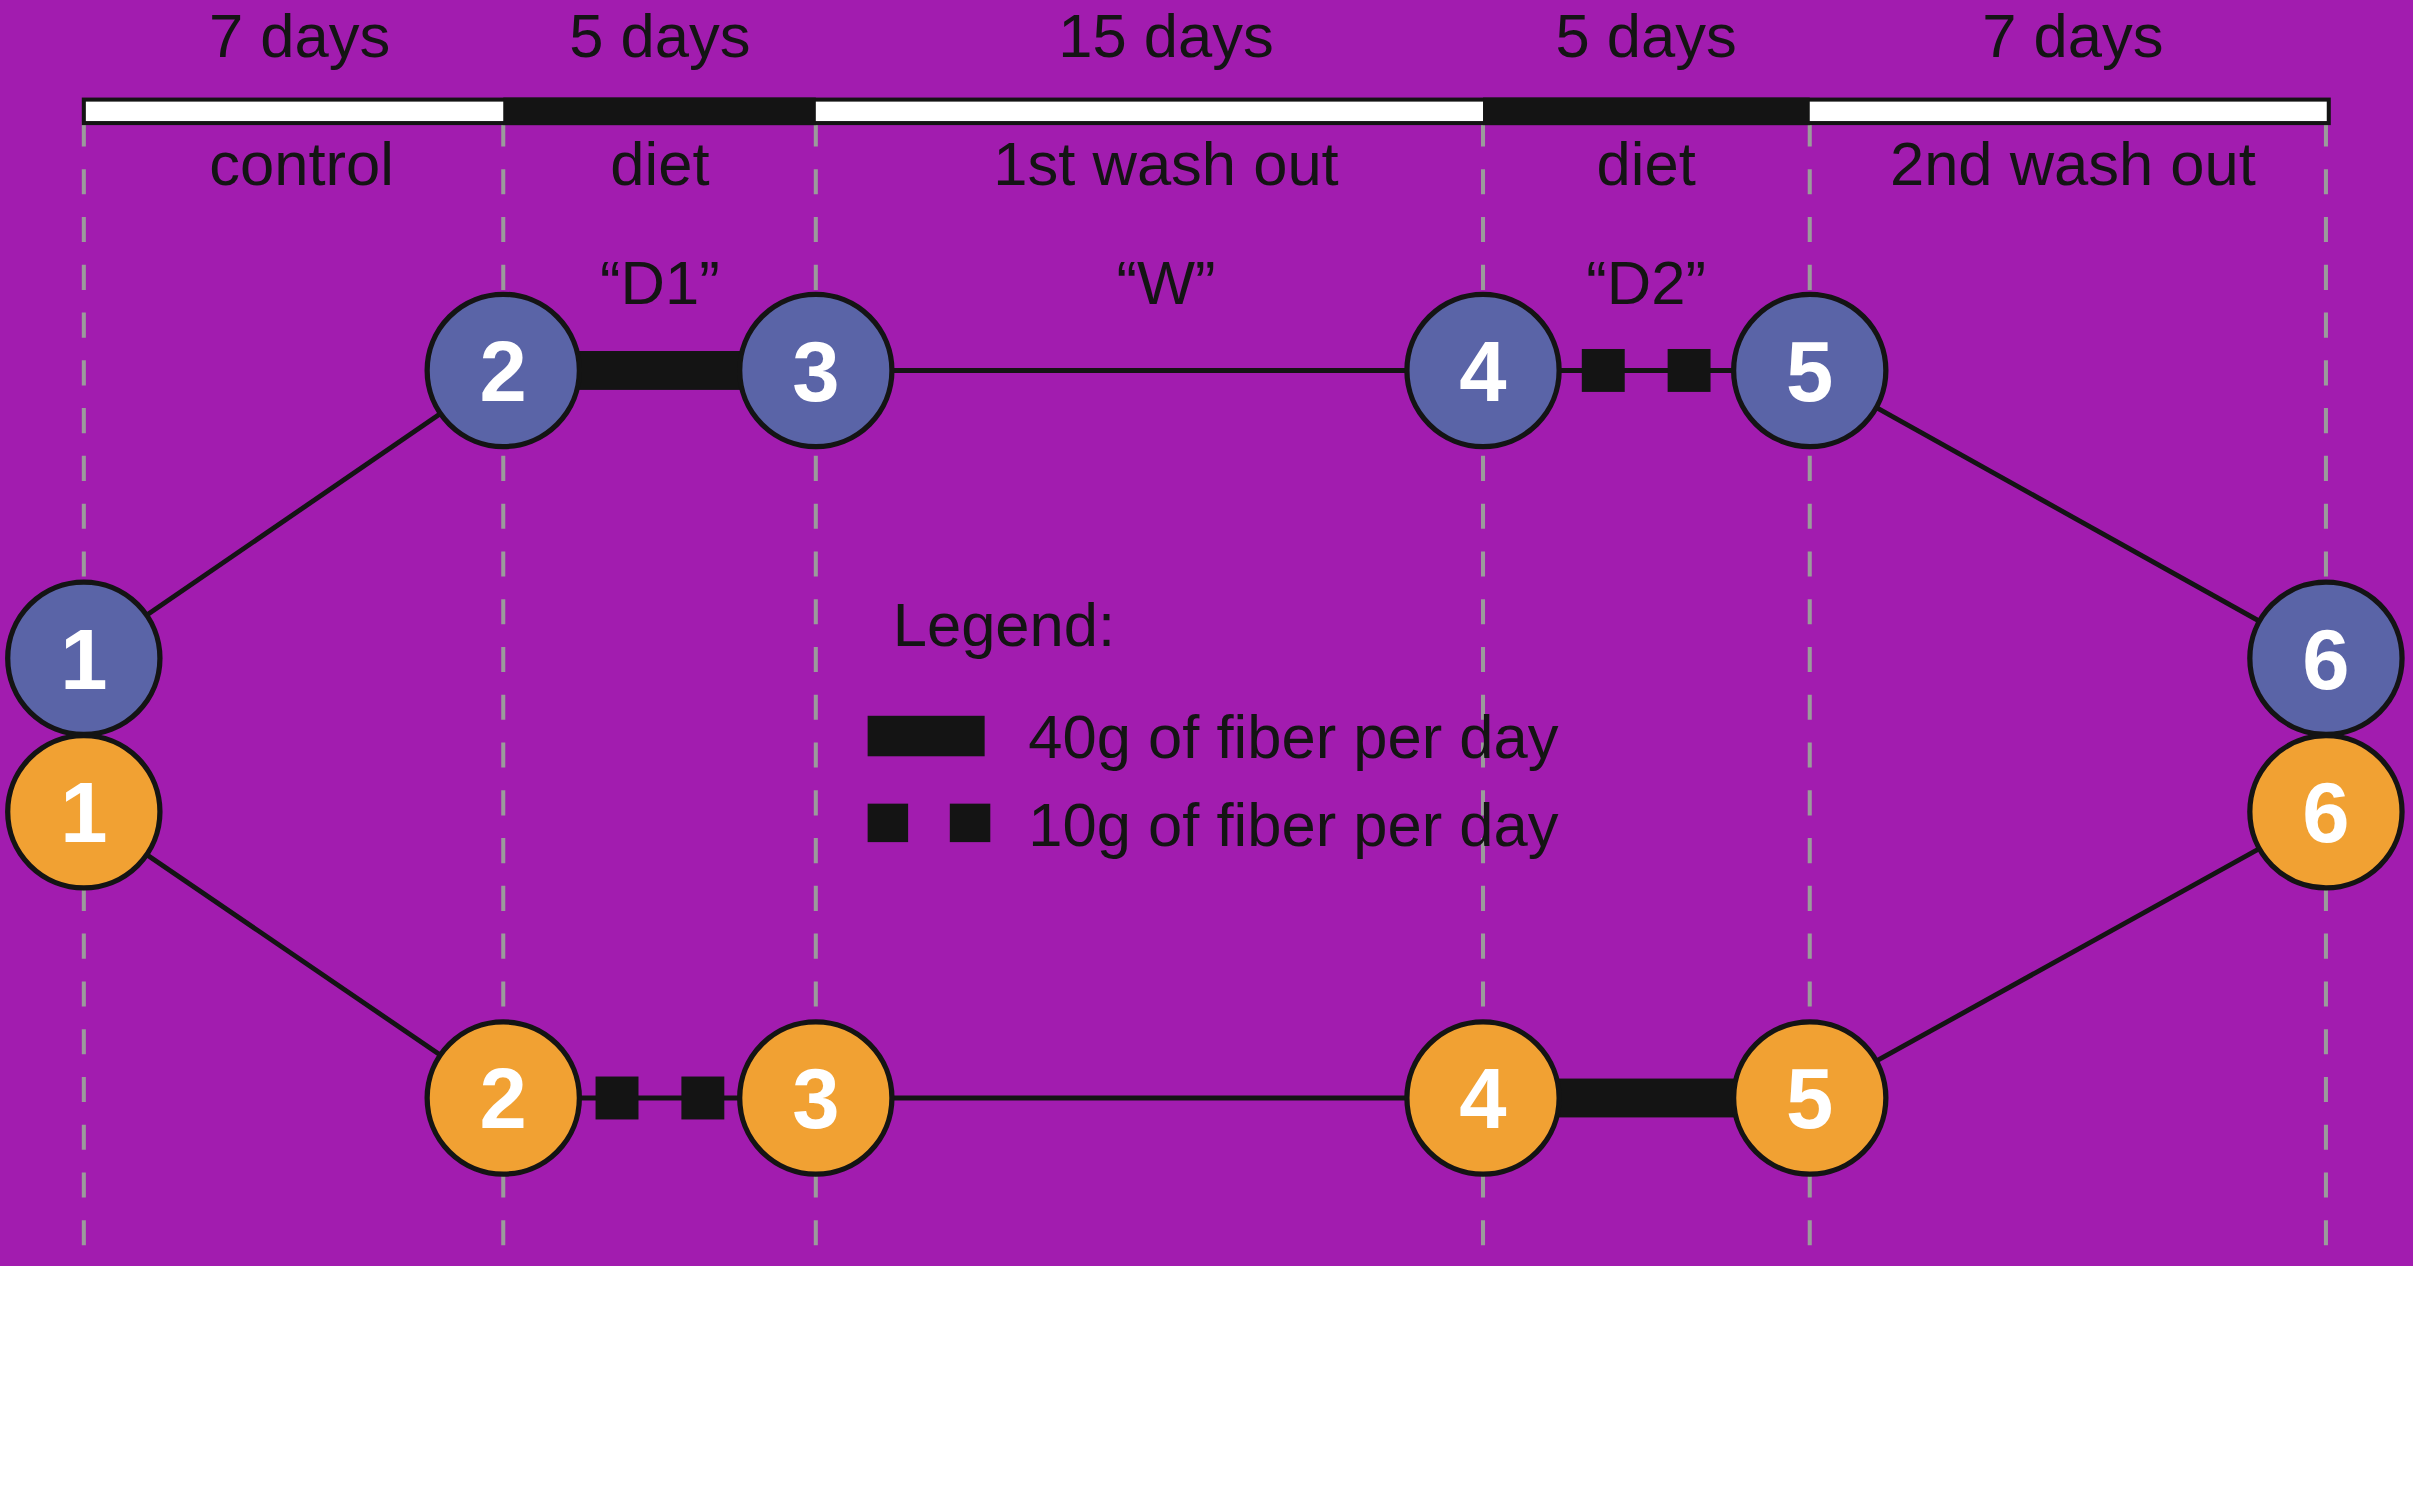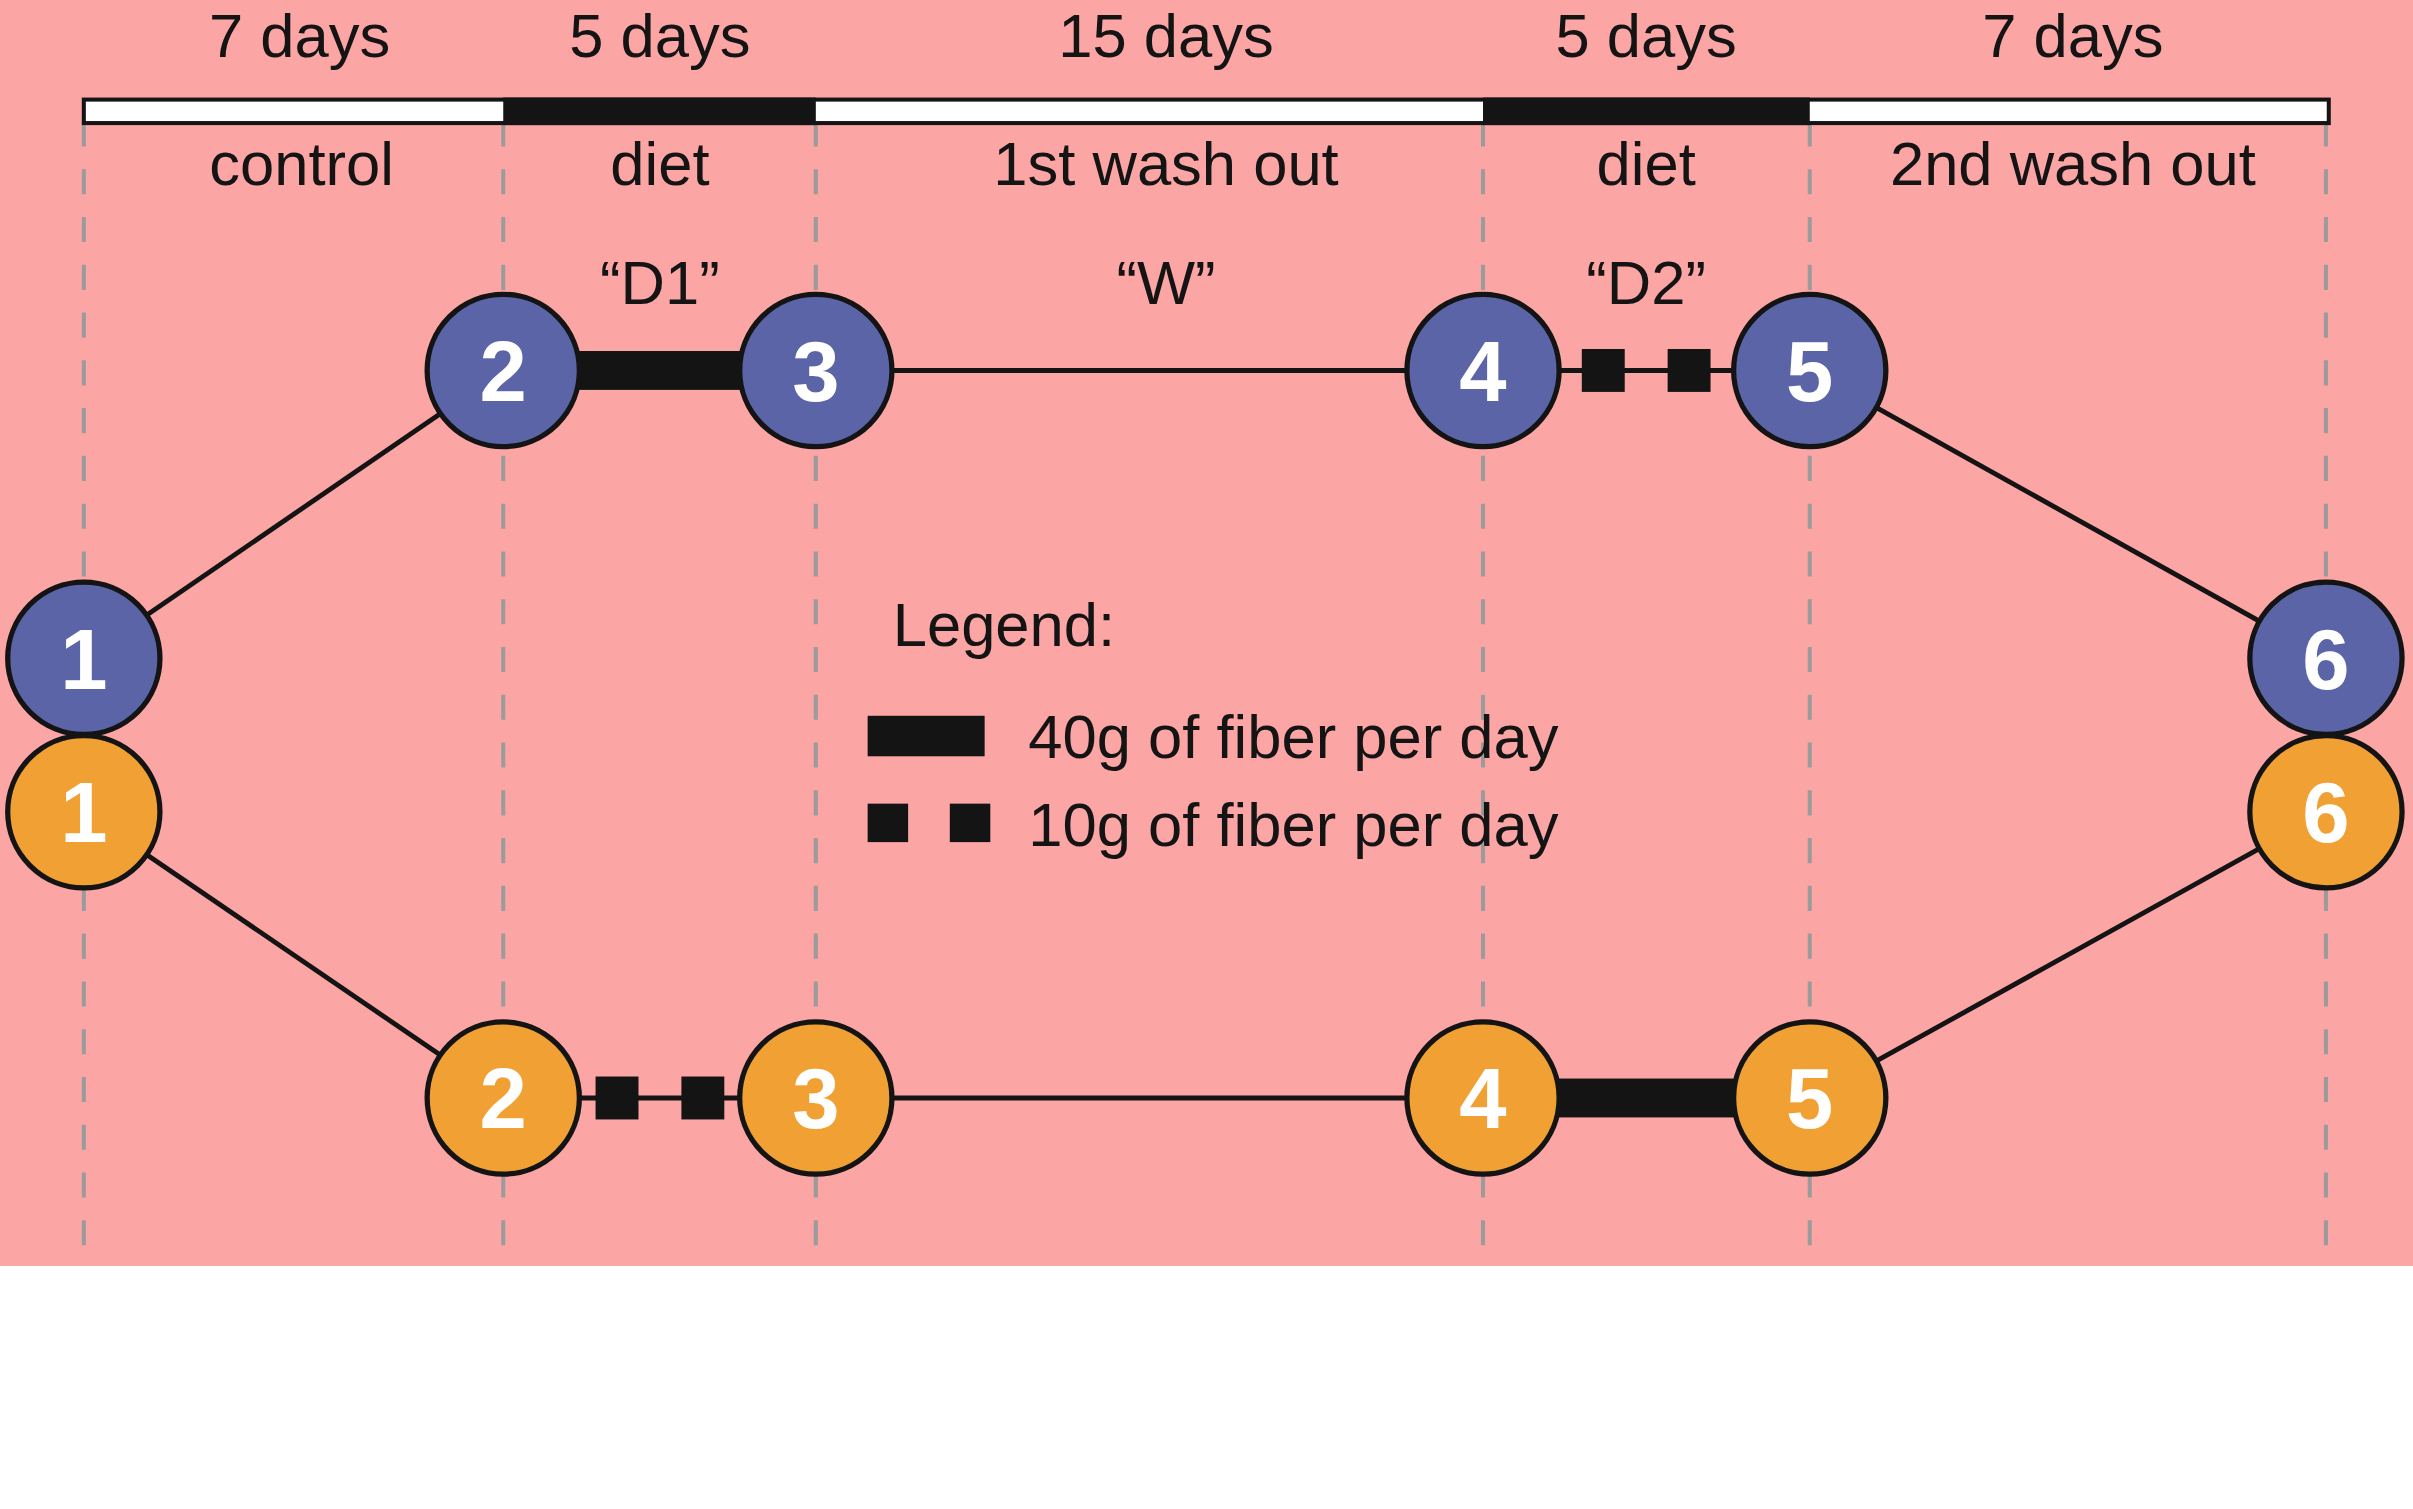--- a/index.html
+++ b/index.html
@@ -2,21 +2,21 @@
 <html style="font-size:7.7px"><head>
 <meta charset="utf-8">
 <style>
   html, body {
     margin: 0;
     padding: 0;
     background: #ffffff;
   }
   .figure-wrap {
     width: 100%;
-    background: #fca5a5;
+    background: #a21caf;
   }
   svg {
     display: block;
     width: 100%;
     height: auto;
     font-family: "Liberation Sans", sans-serif;
   }
   
   .dashline {
     stroke: #9B9B9B;

